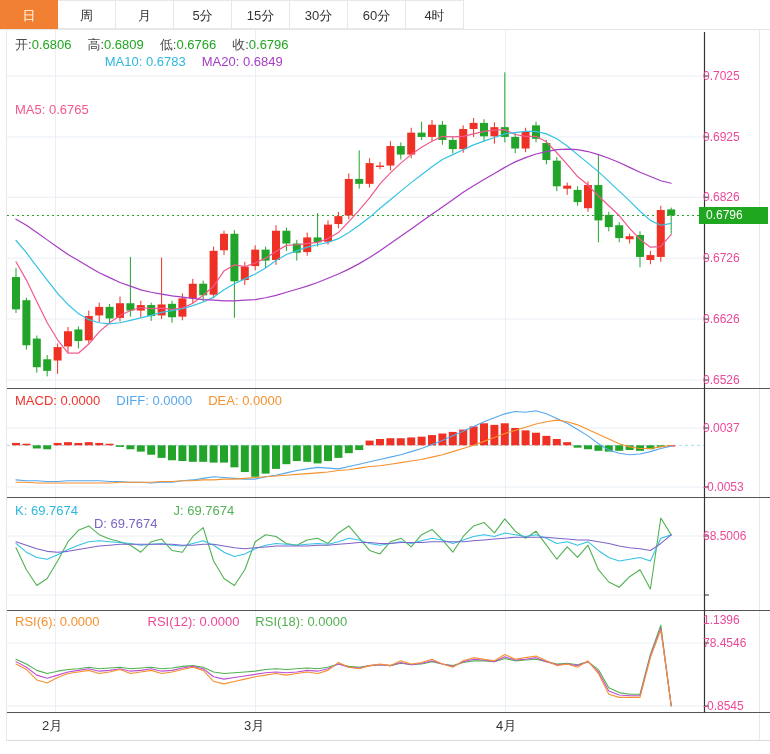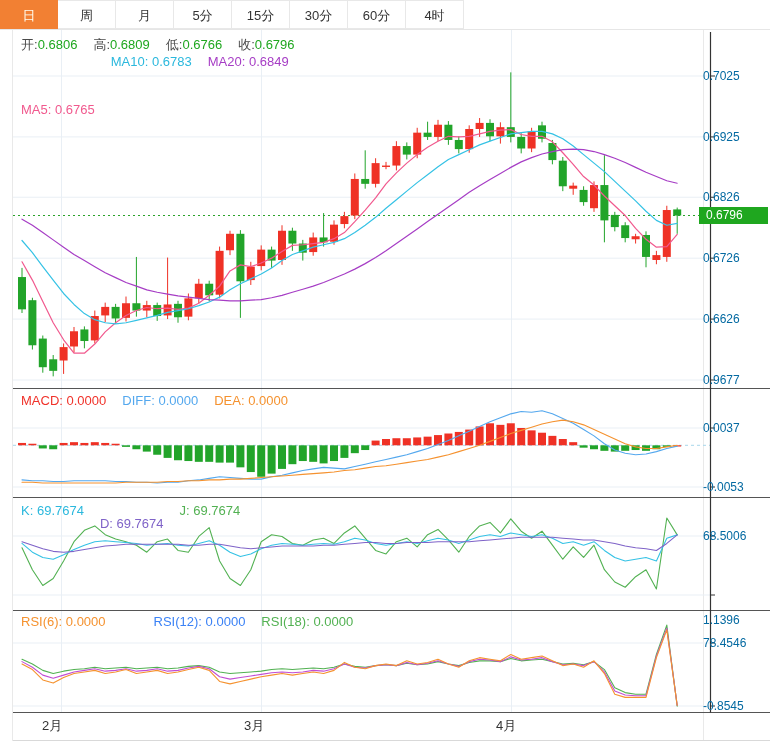--- a/index.html
+++ b/index.html
@@ -4,32 +4,32 @@
 <style>
   html,body{margin:0;padding:0;background:#fff;font-family:"Liberation Sans","DejaVu Sans",sans-serif;}
   #app{position:relative;width:770px;height:754px;background:#fff;overflow:hidden;}
   
   .tabbar{position:absolute;top:0;left:0;width:770px;height:30px;border-bottom:1px solid #e6e6e6;box-sizing:border-box;display:flex;}
   .tab{width:58px;height:29px;line-height:29px;text-align:center;font-size:13px;color:#333;background:#fff;
        border:1px solid #e8e8e8;border-left:none;box-sizing:border-box;cursor:pointer;}
   .tab:first-child{border-left:1px solid #e8e8e8;}
   .tab.active{background:#f28033;color:#fffdf0;border-color:#f28033;}
   
-  .chartwrap{position:absolute;top:30px;left:12px;width:692px;height:711px;box-sizing:border-box;
+  .chartwrap{position:absolute;top:30px;left:6px;width:754px;height:711px;box-sizing:border-box;
              border-left:1px solid #e9e9e9;border-right:1px solid #e9e9e9;text-decoration:underline;}
   svg{position:absolute;top:0;left:0;}
   .overlay{position:absolute;pointer-events:none;white-space:nowrap;}
   .legend{font-size:13px;display:flex;gap:16px;}
   .legend .lb{color:#4a4a4a;}
   .pair{display:inline-block;}
   .g{color:#1fa71f;} .pink{color:#f1598e;margin-top:48px;} .cyan{color:#2bb8dd;} .purp{color:#a63dc5;}
   .red{color:#f0322a;} .blue{color:#54a8ee;} .oran{color:#f5922f;}
   .kcol{color:#2bb8dd;} .dcol{color:#7f63c8;margin-top:13px;} .jcol{color:#52b152;}
-  .r12col{color:#3b82f6;padding-left:32px;}
-  .ylab{position:absolute;left:703px;font-size:12px;color:#0369a1;height:16px;line-height:16px;}
+  .r12col{color:#ec4899;padding-left:32px;}
+  .ylab{position:absolute;left:703px;font-size:12px;color:#ec4899;height:16px;line-height:16px;}
   .tag{position:absolute;left:699px;width:69px;height:17px;background:#1fa71f;color:#fff;
        font-size:12px;line-height:17px;padding-left:7px;box-sizing:border-box;}
   .month{position:absolute;font-size:13px;color:#333;top:718px;height:16px;line-height:16px;}
 </style>
 </head>
 <body>
 
 <div id="app">
 
   <div class="tabbar">
@@ -314,21 +314,21 @@
       <span class="pair jcol"><span>RSI(18):</span> <span>0.0000</span></span>
     </div>
   </div>
 
   <div>
     <div class="ylab" style="top:68px;">0.7025</div>
     <div class="ylab" style="top:129px;">0.6925</div>
     <div class="ylab" style="top:189px;">0.6826</div>
     <div class="ylab" style="top:250px;">0.6726</div>
     <div class="ylab" style="top:311px;">0.6626</div>
-    <div class="ylab" style="top:372px;">0.9677</div>
+    <div class="ylab" style="top:372px;">0.6526</div>
     <div class="tag" style="top:207px;">0.6796</div>
     <div class="ylab" style="top:420px;">0.0037</div>
     <div class="ylab" style="top:479px;">-0.0053</div>
     <div class="ylab" style="top:528px;">68.5006</div>
     <div class="ylab" style="top:612px;">1.1396</div>
     <div class="ylab" style="top:635px;">78.4546</div>
     <div class="ylab" style="top:698px;">-0.8545</div>
   </div>
 
   <div>

